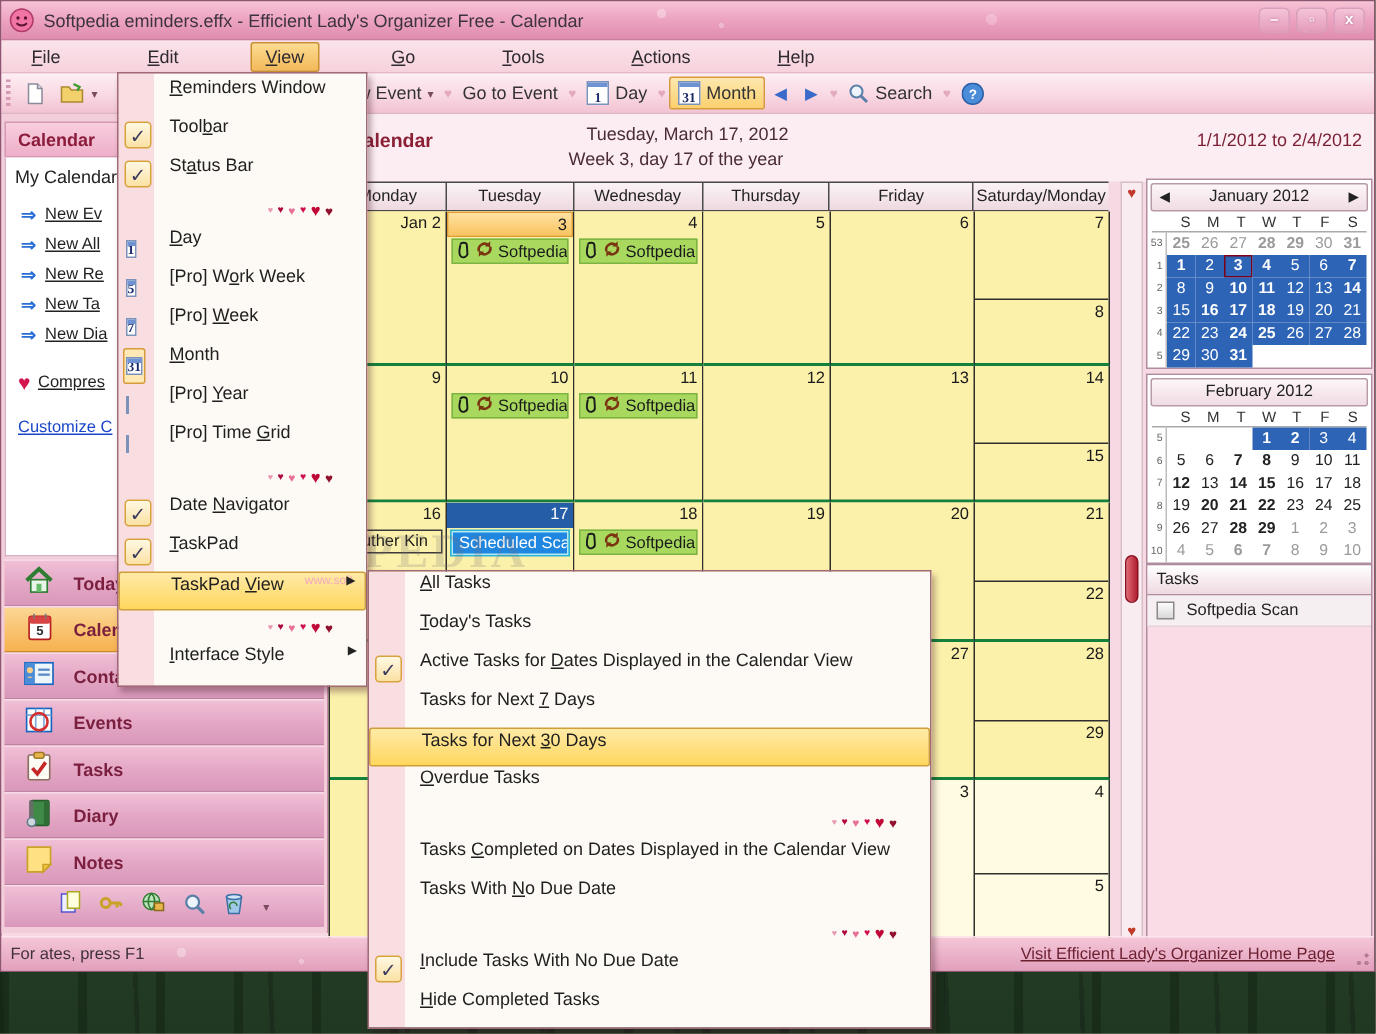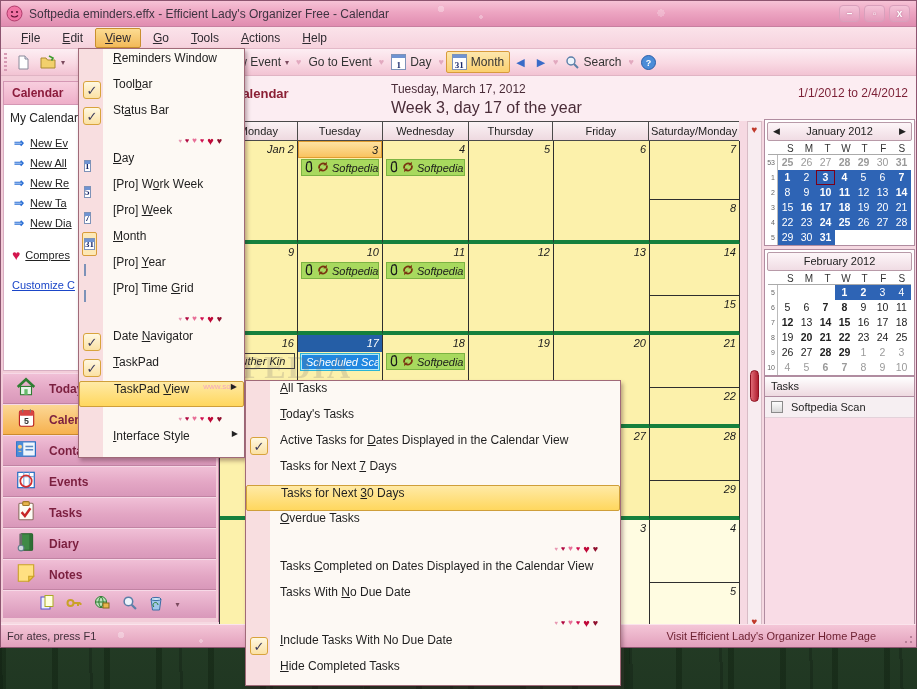--- a/index.html
+++ b/index.html
@@ -31,21 +31,21 @@
     display:flex; align-items:center; border-bottom:1px solid #c77fa0; }
   #title-text { font-size:12px; color:#3d3340; margin-left:6px; white-space:nowrap; }
   .tb-btns { position:absolute; right:6px; top:4px; display:flex; gap:4px; }
   .tb-btn { width:21px; height:17px; border-radius:4px; border:1px solid #d8a0bc;
     background:linear-gradient(180deg,#f4c4d8,#e49cbc); color:#fff; font-size:10px;
     line-height:15px; text-align:center; font-weight:bold; text-shadow:0 0 2px #b06088; }
 
   
   #menubar { position:absolute; left:0; top:26px; right:0; height:22px;
     background:linear-gradient(180deg,#fbe3ea,#f6d2dd); border-bottom:1px solid #e3b9c8;
-    display:flex; align-items:center; padding-left:10px; font-size:12px; color:#2e2a30; }
+    display:flex; align-items:center; padding-left:10px; font-size:12px; color:#2e2a30;gap:36px; }
   .mb-item { padding:2px 9px; margin-right:2px; border-radius:2px; border:1px solid transparent; }
   .mb-item.active { background:linear-gradient(180deg,#fcdc92,#f2b959);
     border:1px solid #c98f2e; }
 
   
   #toolbar { position:absolute; left:0; top:48px; right:0; height:27px;
     background:linear-gradient(180deg,#fdeef3 0%,#f9d9e3 55%,#f2c3d3 100%);
     border-bottom:1px solid #e0b4c4; display:flex; align-items:center; font-size:12px; color:#333; }
   .tgrip { width:5px; height:19px; margin:0 4px 0 3px;
     background:repeating-linear-gradient(180deg,#d79ab4 0 2px, transparent 2px 4px); width:3px; }
@@ -85,33 +85,33 @@
     color:#7b1f3f; font-weight:bold; font-size:12px; }
   .sb-btn.active { background:linear-gradient(180deg,#fcd795,#f6b14f); border-bottom:1px solid #cc8a2e; }
   #sb-iconrow { height:28px; display:flex; align-items:center; justify-content:center; gap:12px;
     background:linear-gradient(180deg,#f0bfd6,#d998ba); border-top:1px solid #f7d9e7; }
   .caret { color:#7b4a5e; font-size:8px; }
 
   
   #calhead { position:absolute; left:218px; top:75px; right:0; height:45px; background:#fcedf2; }
   #cal-title { position:absolute; left:14px; top:10px; color:#8b2035; font-weight:bold; font-size:13px; }
   #date-title { position:absolute; left:172px; top:6px; color:#4a2c38; font-size:12px; }
-  #date-sub  { position:absolute; left:172px; top:23px; color:#4a2c38; font-size:16px; }
+  #date-sub  { position:absolute; left:160px; top:23px; color:#4a2c38; font-size:12px; }
   #date-range { position:absolute; right:8px; top:10px; color:#7b1f35; font-size:12px; }
 
   #dowrow { position:absolute; left:218px; top:120px; width:520px; height:20px; display:flex;
     border:1px solid #4a4a4a; border-right:none;
     background:linear-gradient(180deg,#fbf3f5,#eed9e0); }
   .dow { border-right:1px solid #4a4a4a; font-size:11px; color:#222; text-align:center;
     line-height:18px; overflow:hidden; white-space:nowrap; }
 
   #grid { position:absolute; left:218px; top:140px; width:520px; height:489px;
     border-left:1px solid #2e2e2e; background:#fcf1ab; }
-  .cell { position:absolute; border-right:1px solid #2e2e2e; border-bottom:4px solid #15803d;
-    background:#fcf1ab; overflow:hidden;font-style:italic; }
+  .cell { position:absolute; border-right:1px solid #2e2e2e; border-bottom:2px solid #15803d;
+    background:#fcf1ab; overflow:hidden; }
   .cell.out { background:#fffce1; }
   .dnum { height:17px; line-height:17px; text-align:right; padding-right:3px; font-size:11px; color:#1a1a1a; }
   .dnum.today { background:linear-gradient(180deg,#ffe2a2,#f9c360); border:1px solid #e09c30; }
   .dnum.sel { background:#255ea6; color:#fff; }
   .evt { margin:1px 3px 0 3px; height:17px; background:#a8d95e; border:1px solid #7cb342;
     display:flex; align-items:center; gap:3px; padding:0 2px; font-size:11px; color:#1a1a1a;
     white-space:nowrap; overflow:hidden; }
   .evt-plain { margin:1px 2px 0 2px; height:16px; border:1px solid #3a3a3a; font-size:11px;
     line-height:14px; padding:0 3px; white-space:nowrap; overflow:hidden; color:#1a1a1a; }
   .evt-task { margin:2px 3px 0 3px; height:16px; background:#1f87e0; border:1px solid #b5e8f5;
@@ -157,21 +157,21 @@
   
   #statusbar { position:absolute; left:0; bottom:0; right:0; height:23px;
     background:
       radial-gradient(circle 5px at 120px 10px, rgba(255,255,255,.3) 60%, transparent 62%),
       radial-gradient(circle 3px at 200px 16px, rgba(255,255,255,.3) 60%, transparent 62%),
       radial-gradient(circle 4px at 420px 9px, rgba(255,255,255,.25) 60%, transparent 62%),
       linear-gradient(180deg,#f4c6d7,#e2a0bc);
     border-top:1px solid #fbe4ec; font-size:11px; color:#40303a;
     display:flex; align-items:center; }
   #status-left { margin-left:6px; }
-  #status-link { position:absolute; right:40px; color:#6b1f2f; }
+  #status-link { position:absolute; right:26px; color:#6b1f2f; text-decoration:underline; }
   #grip { position:absolute; right:3px; bottom:3px; width:12px; height:12px;
     background:
      radial-gradient(circle 1.5px at 10px 10px,#b87e97 90%,transparent),
      radial-gradient(circle 1.5px at 10px 5px,#b87e97 90%,transparent),
      radial-gradient(circle 1.5px at 5px 10px,#b87e97 90%,transparent); }
 
   
   .wm-ghost { position:absolute; font-family:"Liberation Serif",serif; font-weight:bold;
     font-size:32px; color:rgba(120,110,115,.22); letter-spacing:2px; }
 

